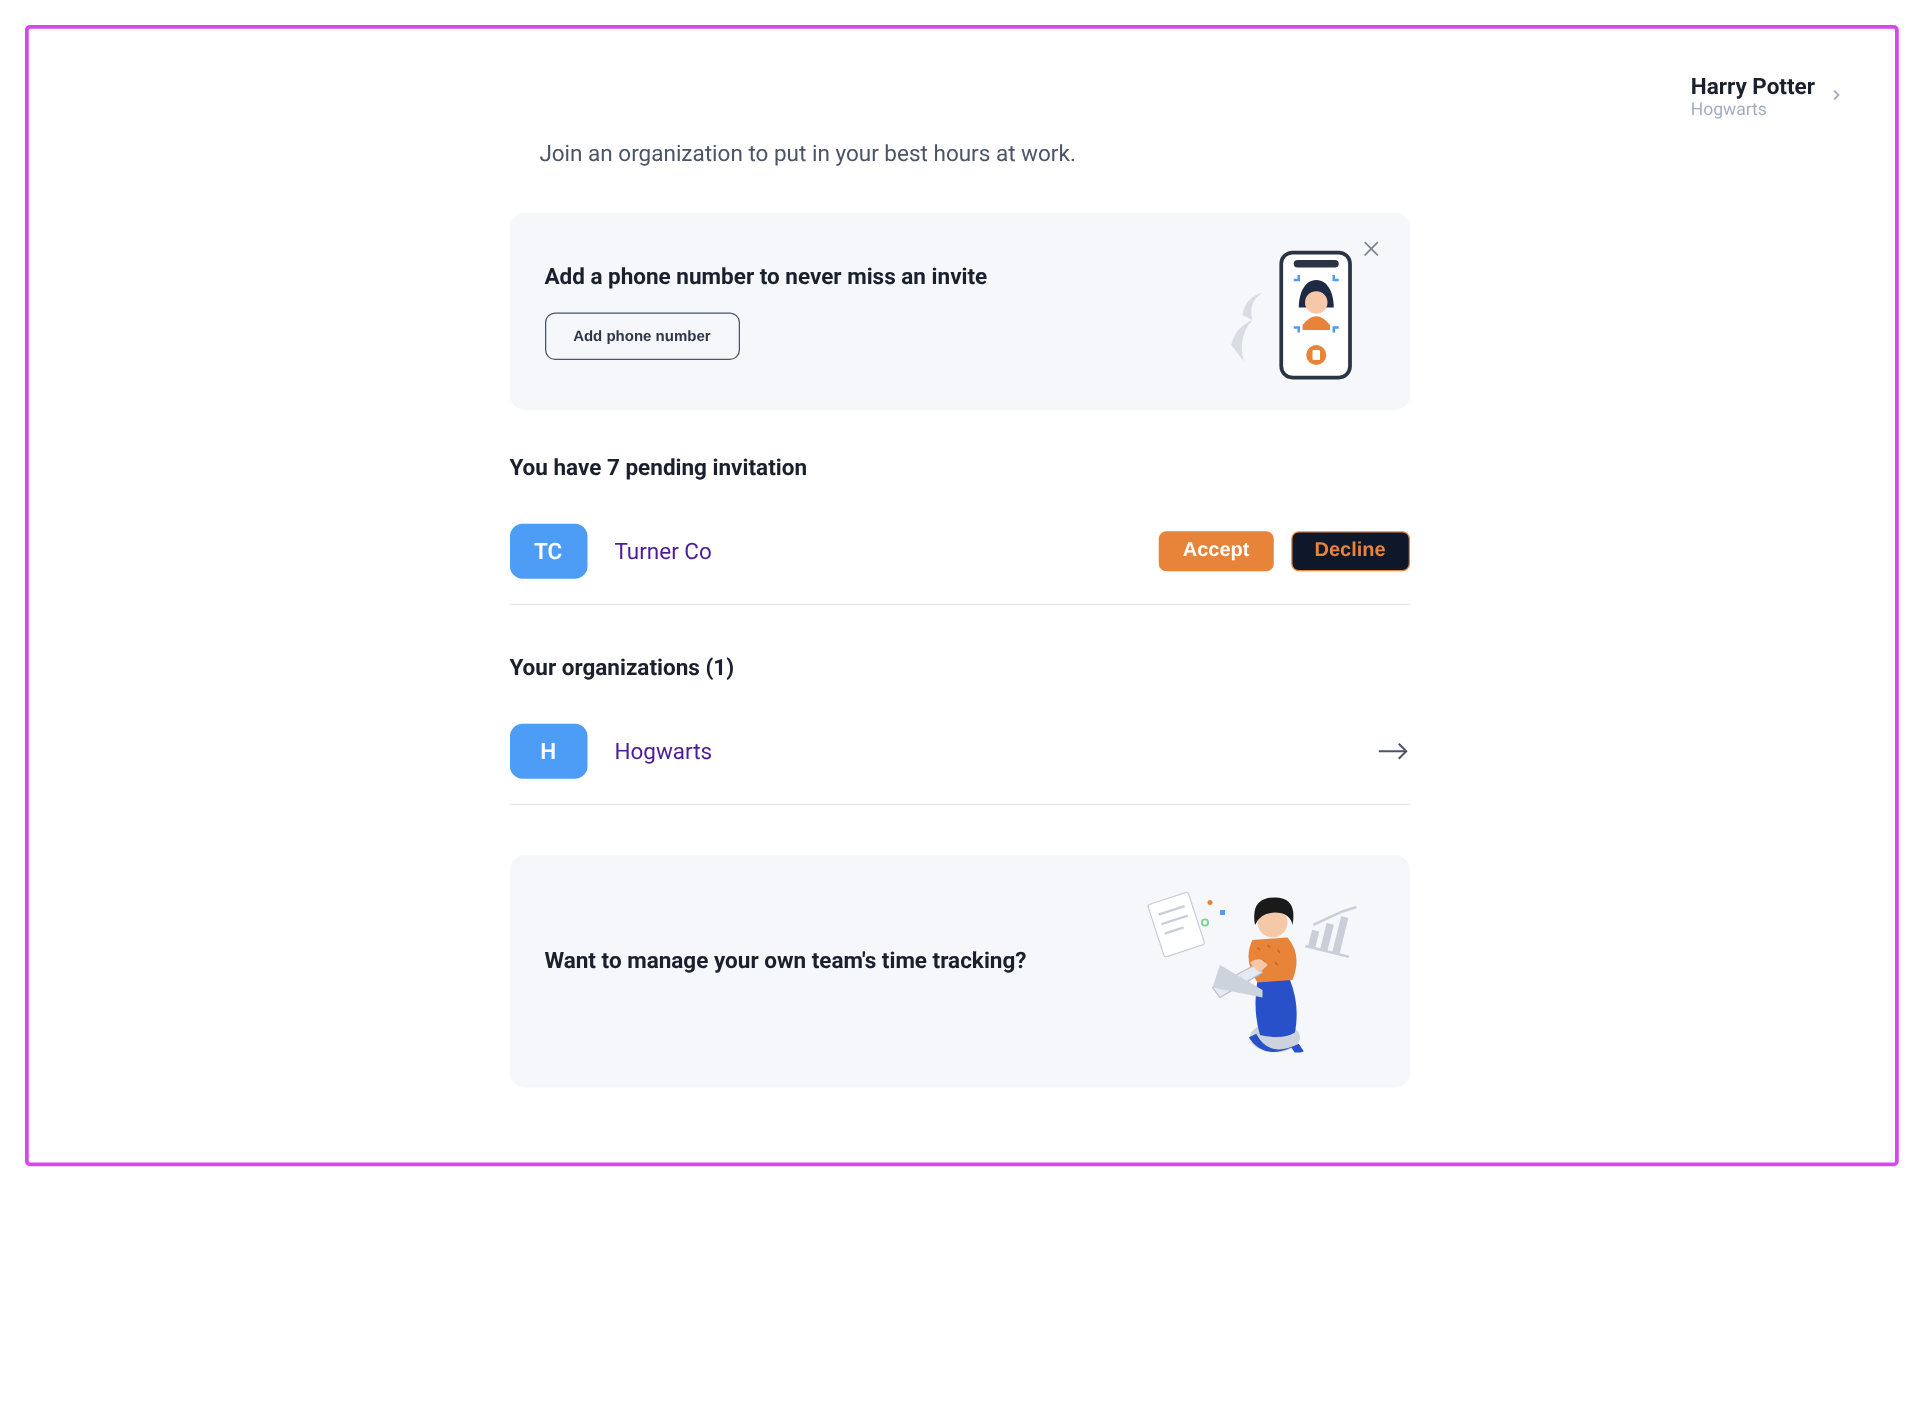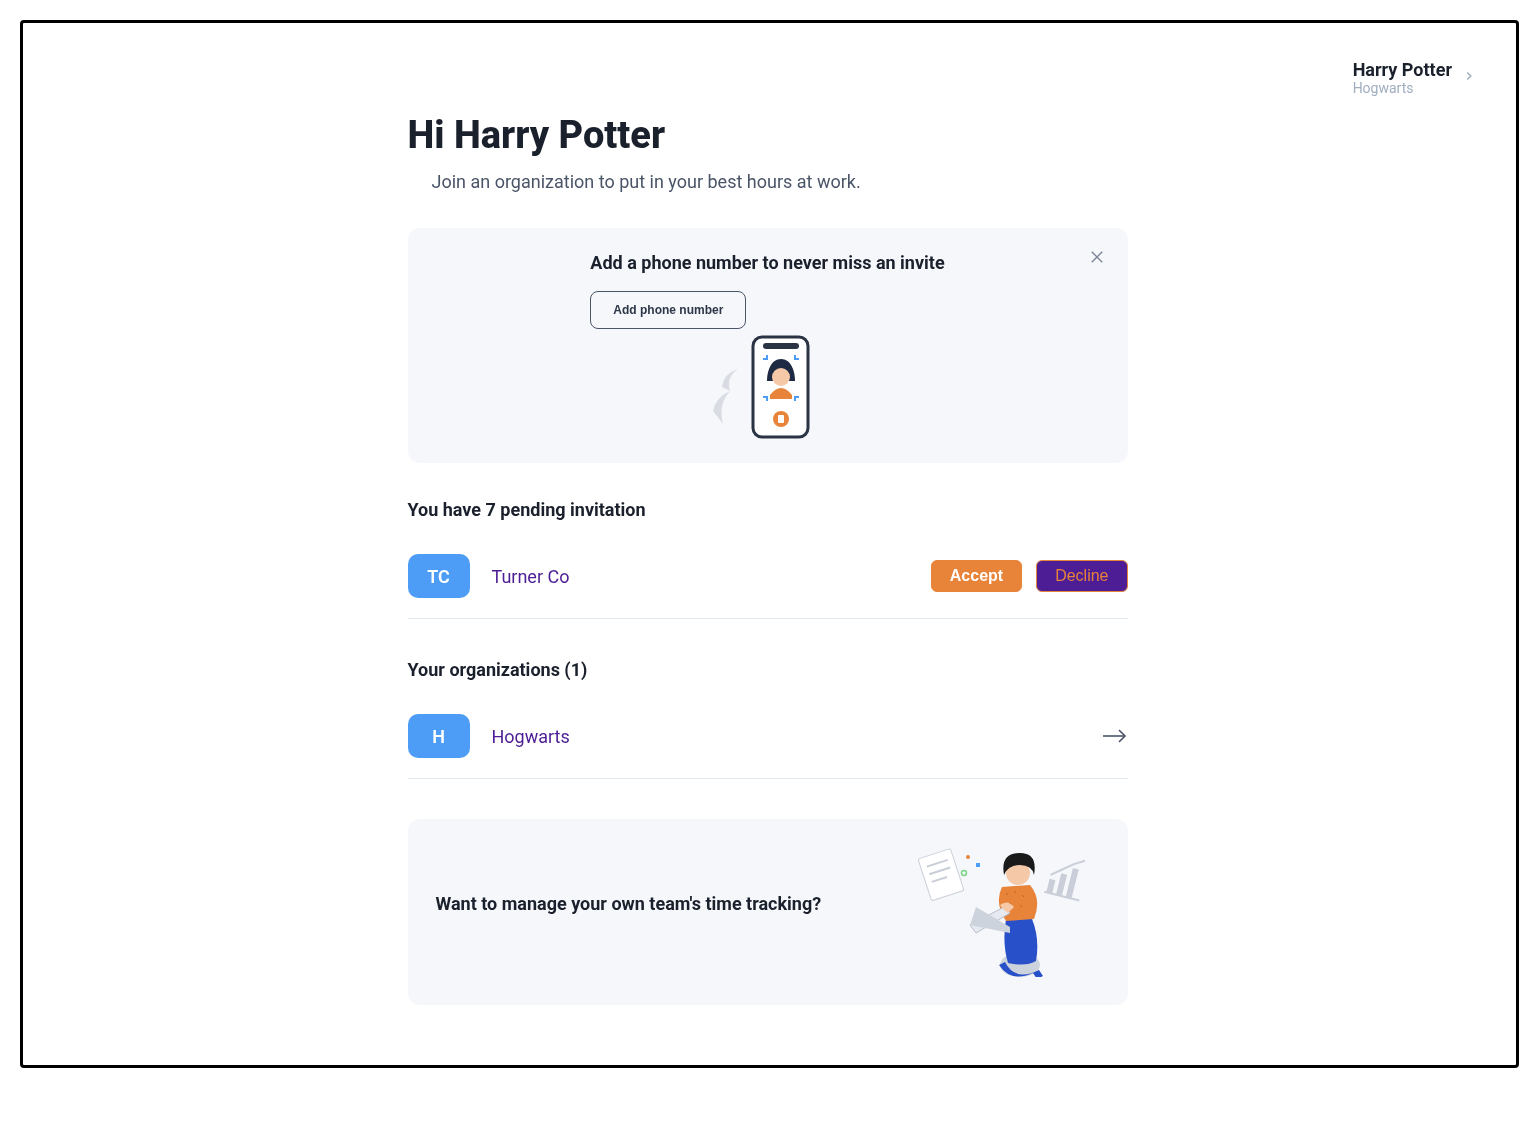--- a/index.html
+++ b/index.html
@@ -6,21 +6,21 @@
   html, body { width: 100%; height: 100%; }
   body {
     font-family: -apple-system, BlinkMacSystemFont, "Segoe UI", Roboto, "Helvetica Neue", sans-serif;
     background: #fff;
     color: #2d3748;
     padding: 20px;
   }
   .frame {
     width: 100%;
     min-height: 900px;
-    border: 3px solid #000000;
+    border: 3px solid #d946ef;
     border-radius: 4px;
     position: relative;
     padding: 40px 40px 60px 36px;
   }
   .user-menu {
     position: absolute;
     top: 36px;
     right: 40px;
     display: flex;
     align-items: center;
@@ -49,21 +49,20 @@
   }
   .card {
     background: #f5f7fb;
     border-radius: 12px;
     padding: 24px 28px;
     position: relative;
     display: flex;
     align-items: center;
     justify-content: space-between;
     margin-bottom: 36px;
-    flex-direction: column;
   }
   .card-left { flex: 1; }
   .card-title {
     font-size: 18px;
     font-weight: 700;
     color: #1a202c;
     margin-bottom: 18px;
   }
   .btn-outline-dark {
     border: 1.5px solid #4a5568;
@@ -89,24 +88,24 @@
     background: #e8833a;
     border: 1px solid #e8833a;
     color: #fff;
     font-weight: 700;
     font-size: 16px;
     padding: 6px 18px;
     border-radius: 6px;
     cursor: pointer;
   }
   .btn-decline {
-    background: #4c1d95;
+    background: #0f172a;
     border: 1.5px solid #e8833a;
     color: #e8833a;
-    font-weight: 400;
+    font-weight: 700;
     font-size: 16px;
     padding: 6px 18px;
     border-radius: 6px;
     cursor: pointer;
   }
   .close-x {
     position: absolute;
     top: 20px;
     right: 22px;
     cursor: pointer;
@@ -181,21 +180,20 @@
     </div>
     <span>
       <svg width="14" height="14" viewBox="0 0 24 24" fill="none" stroke="#a0aec0" stroke-width="2.5">
           <polyline points="9 18 15 12 9 6"></polyline>
         </svg>
     </span>
   </div>
 
   <div class="container">
 
-    <h1>Hi Harry Potter</h1>
     <p class="subtitle">Join an organization to put in your best hours at work.</p>
 
     <div class="card">
       <div class="card-left">
         <div class="card-title">Add a phone number to never miss an invite</div>
         <button class="btn-outline-dark">Add phone number</button>
       </div>
       <div class="illus-phone">
         <svg viewBox="0 0 110 110">
           <path d="M15 95 Q 10 75 22 62 Q 8 68 5 82" fill="#d9dce3"></path>

